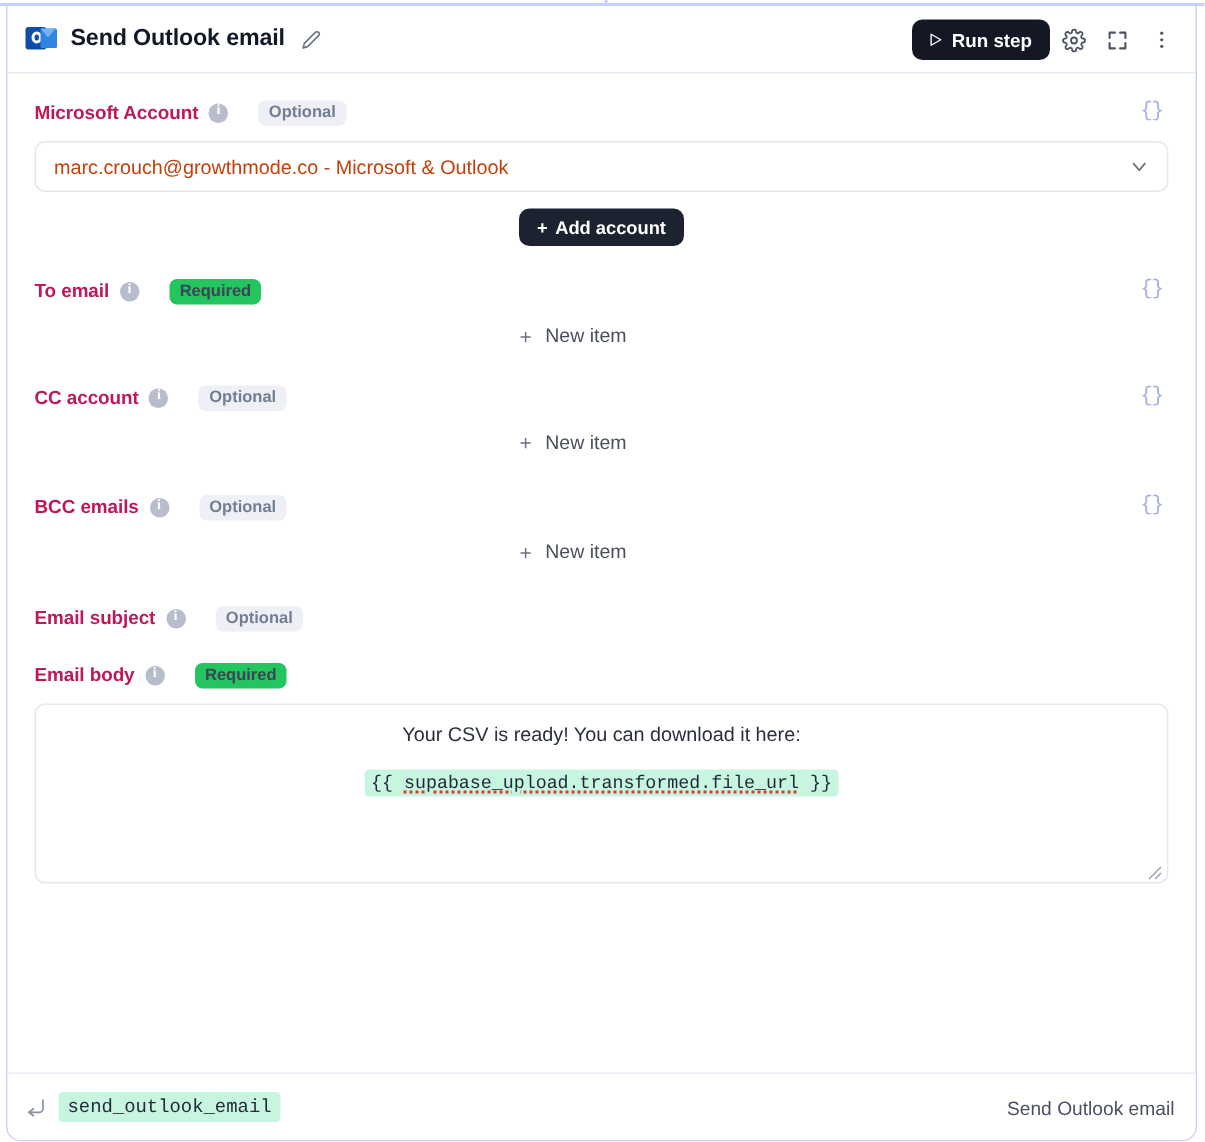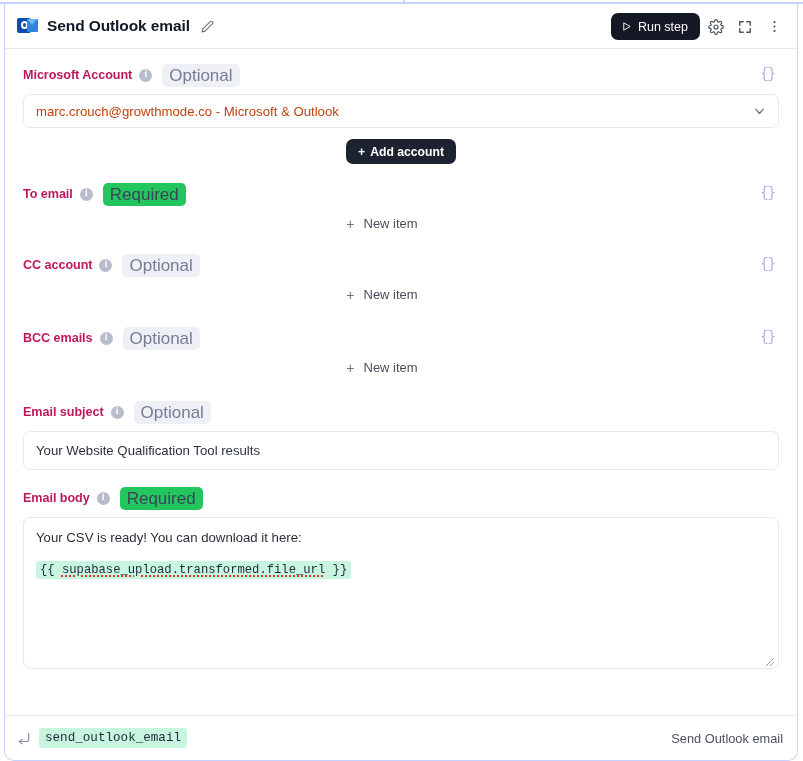--- a/index.html
+++ b/index.html
@@ -117,21 +117,21 @@
   .run-step {
     background: #141824;
     color: #ffffff;
     border-radius: 7px;
     height: 27px;
     display: flex;
     align-items: center;
     gap: 6px;
     padding: 0 12px 0 10px;
     font-size: 12.5px;
-    font-weight: normal;
+    font-weight: bold;
     cursor: pointer;
   }
   .icon-btn {
     width: 26px; height: 26px;
     display: flex; align-items: center; justify-content: center;
     color: #4b5563;
     cursor: pointer;
     border-radius: 6px;
   }
 
@@ -165,25 +165,25 @@
     font-size: 9.5px;
     font-weight: bold;
     font-family: "Liberation Serif", serif;
     display: flex; align-items: center; justify-content: center;
     margin-left: 7px;
     line-height: 1;
     cursor: pointer;
     flex: none;
   }
   .badge {
-    margin-left: 10px;
+    margin-left: 20px;
     border-radius: 5px;
     padding: 3px 7px;
-    font-size: 17px;
-    font-weight: normal;
+    font-size: 11px;
+    font-weight: bold;
     line-height: 1;
   }
   .badge-optional { background: #eef0f6; color: #737d93; }
   .badge-required { background: #22c55e; color: #3c4456; }
 
   .brace {
     position: absolute;
     right: 0; top: -1px;
     font-size: 14px;
     color: #a5b0e8;
@@ -272,21 +272,21 @@
     border: 1px solid #e6e8f0;
     border-radius: 7px;
     background: #ffffff;
     padding: 10px 12px;
     font-size: 13.2px;
     color: #2b303c;
     position: relative;
     cursor: text;
   }
   .ta-subject { height: 39px; display: flex; align-items: center; }
-  .ta-body { height: 152px; }
+  .ta-body { height: 120px; text-align: center; }
   .ta-line { line-height: 1.45; margin-bottom: 14px; }
   .token {
     background: #c7f5e0;
     font-family: "Liberation Mono", monospace;
     font-size: 12.2px;
     padding: 2px 4px;
     border-radius: 3px;
     color: #1f2937;
     display: inline-block;
   }
@@ -465,23 +465,20 @@
           <span>New item</span>
         </button>
       </div>
     </div>
 
     <div class="field" style="margin-top:24px;">
       <div class="field-label-row">
         <span class="field-label">Email subject</span>
         <span class="info-icon">i</span>
         <span class="badge badge-optional">Optional</span>
-      </div>
-      <div class="ta-box ta-subject">
-        <span>Your Website Qualification Tool results</span>
       </div>
     </div>
 
     <div class="field" style="margin-top:18px;">
       <div class="field-label-row">
         <span class="field-label">Email body</span>
         <span class="info-icon">i</span>
         <span class="badge badge-required">Required</span>
       </div>
       <div class="ta-box ta-body">

